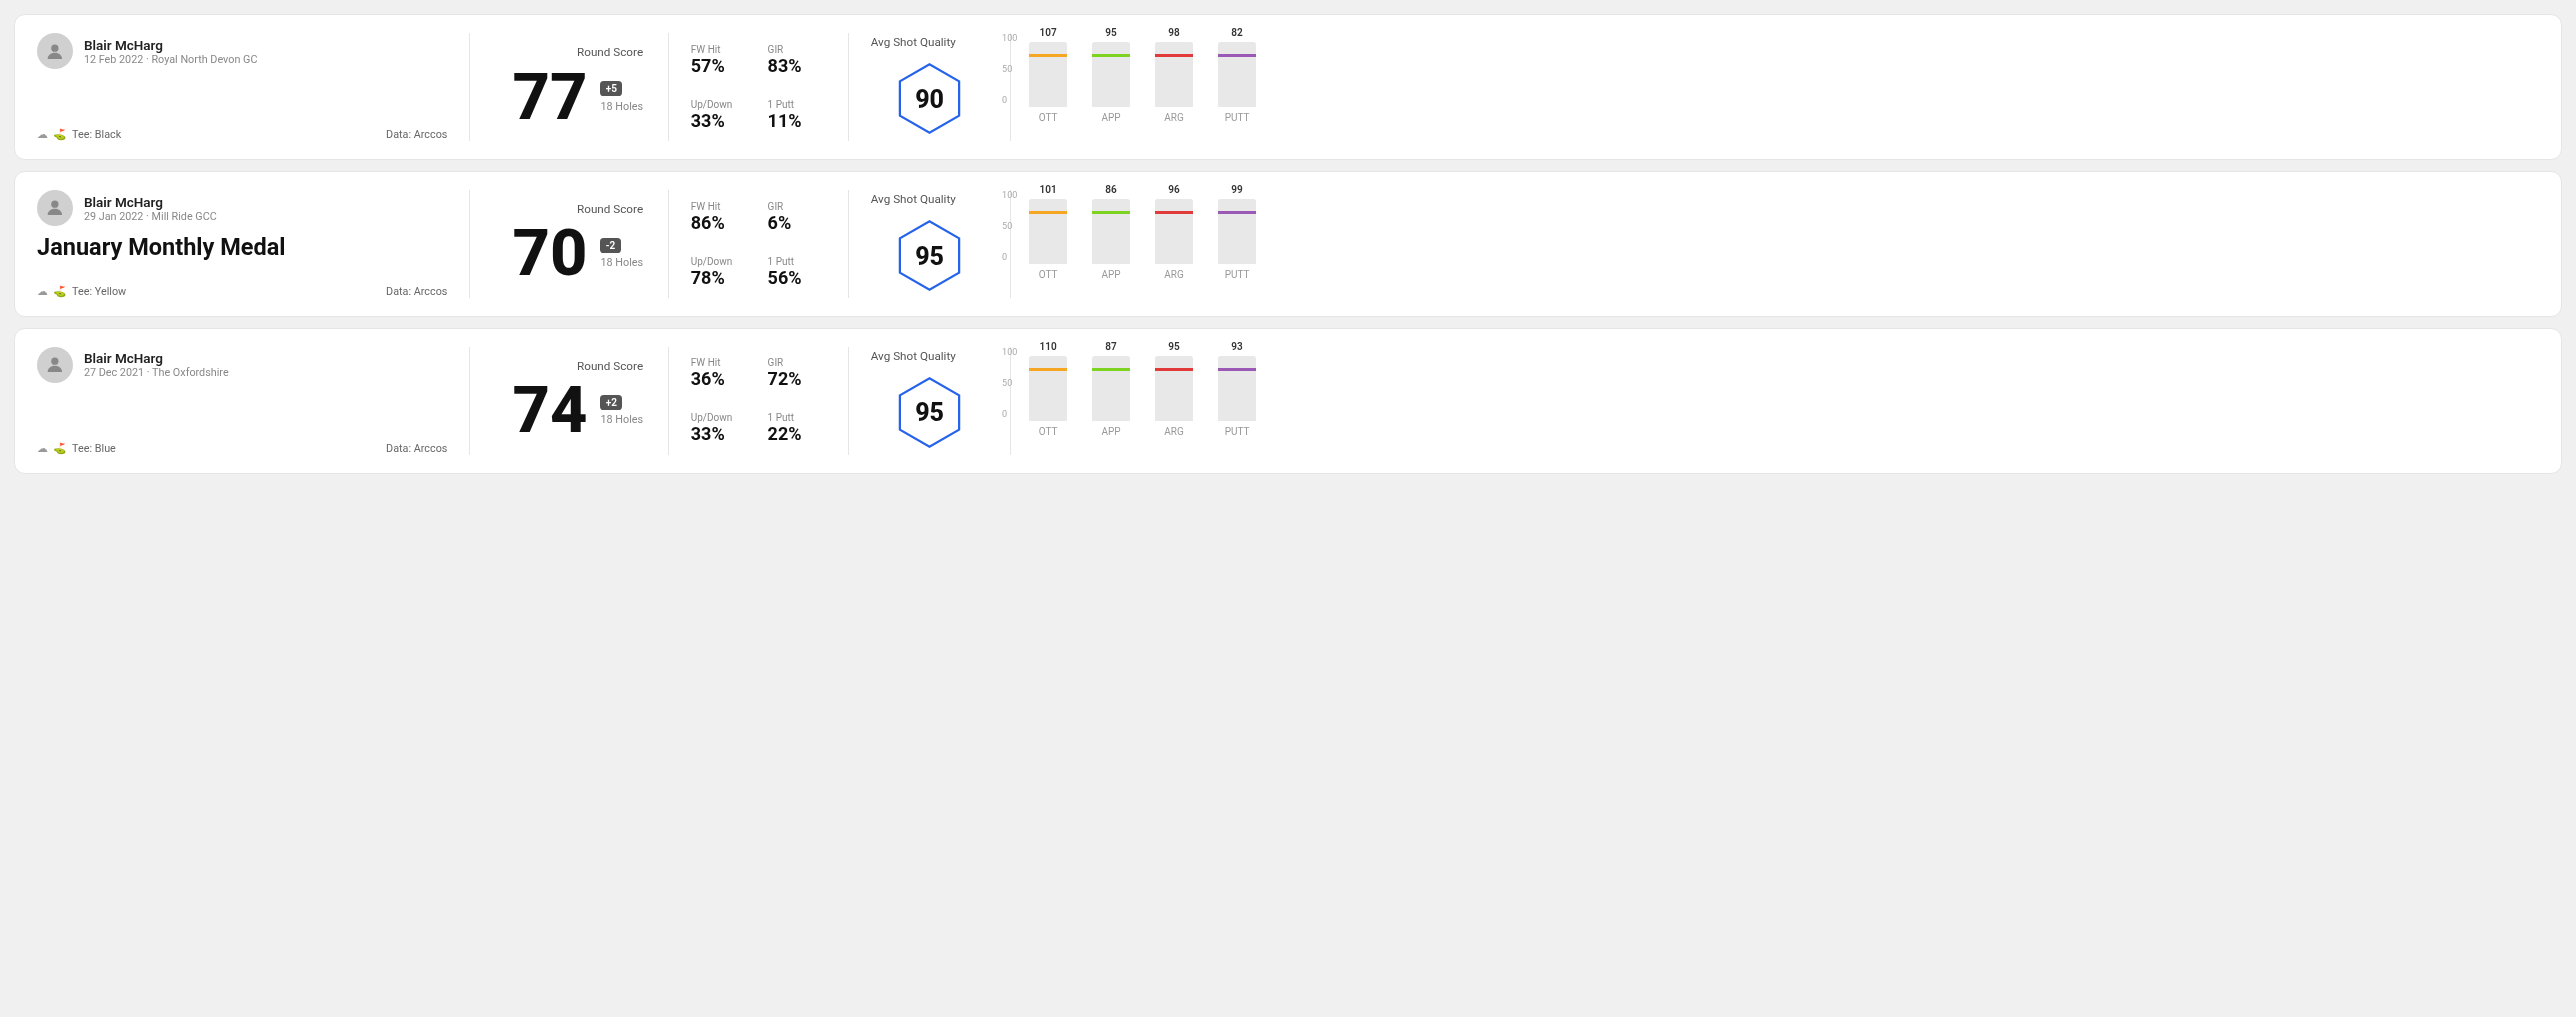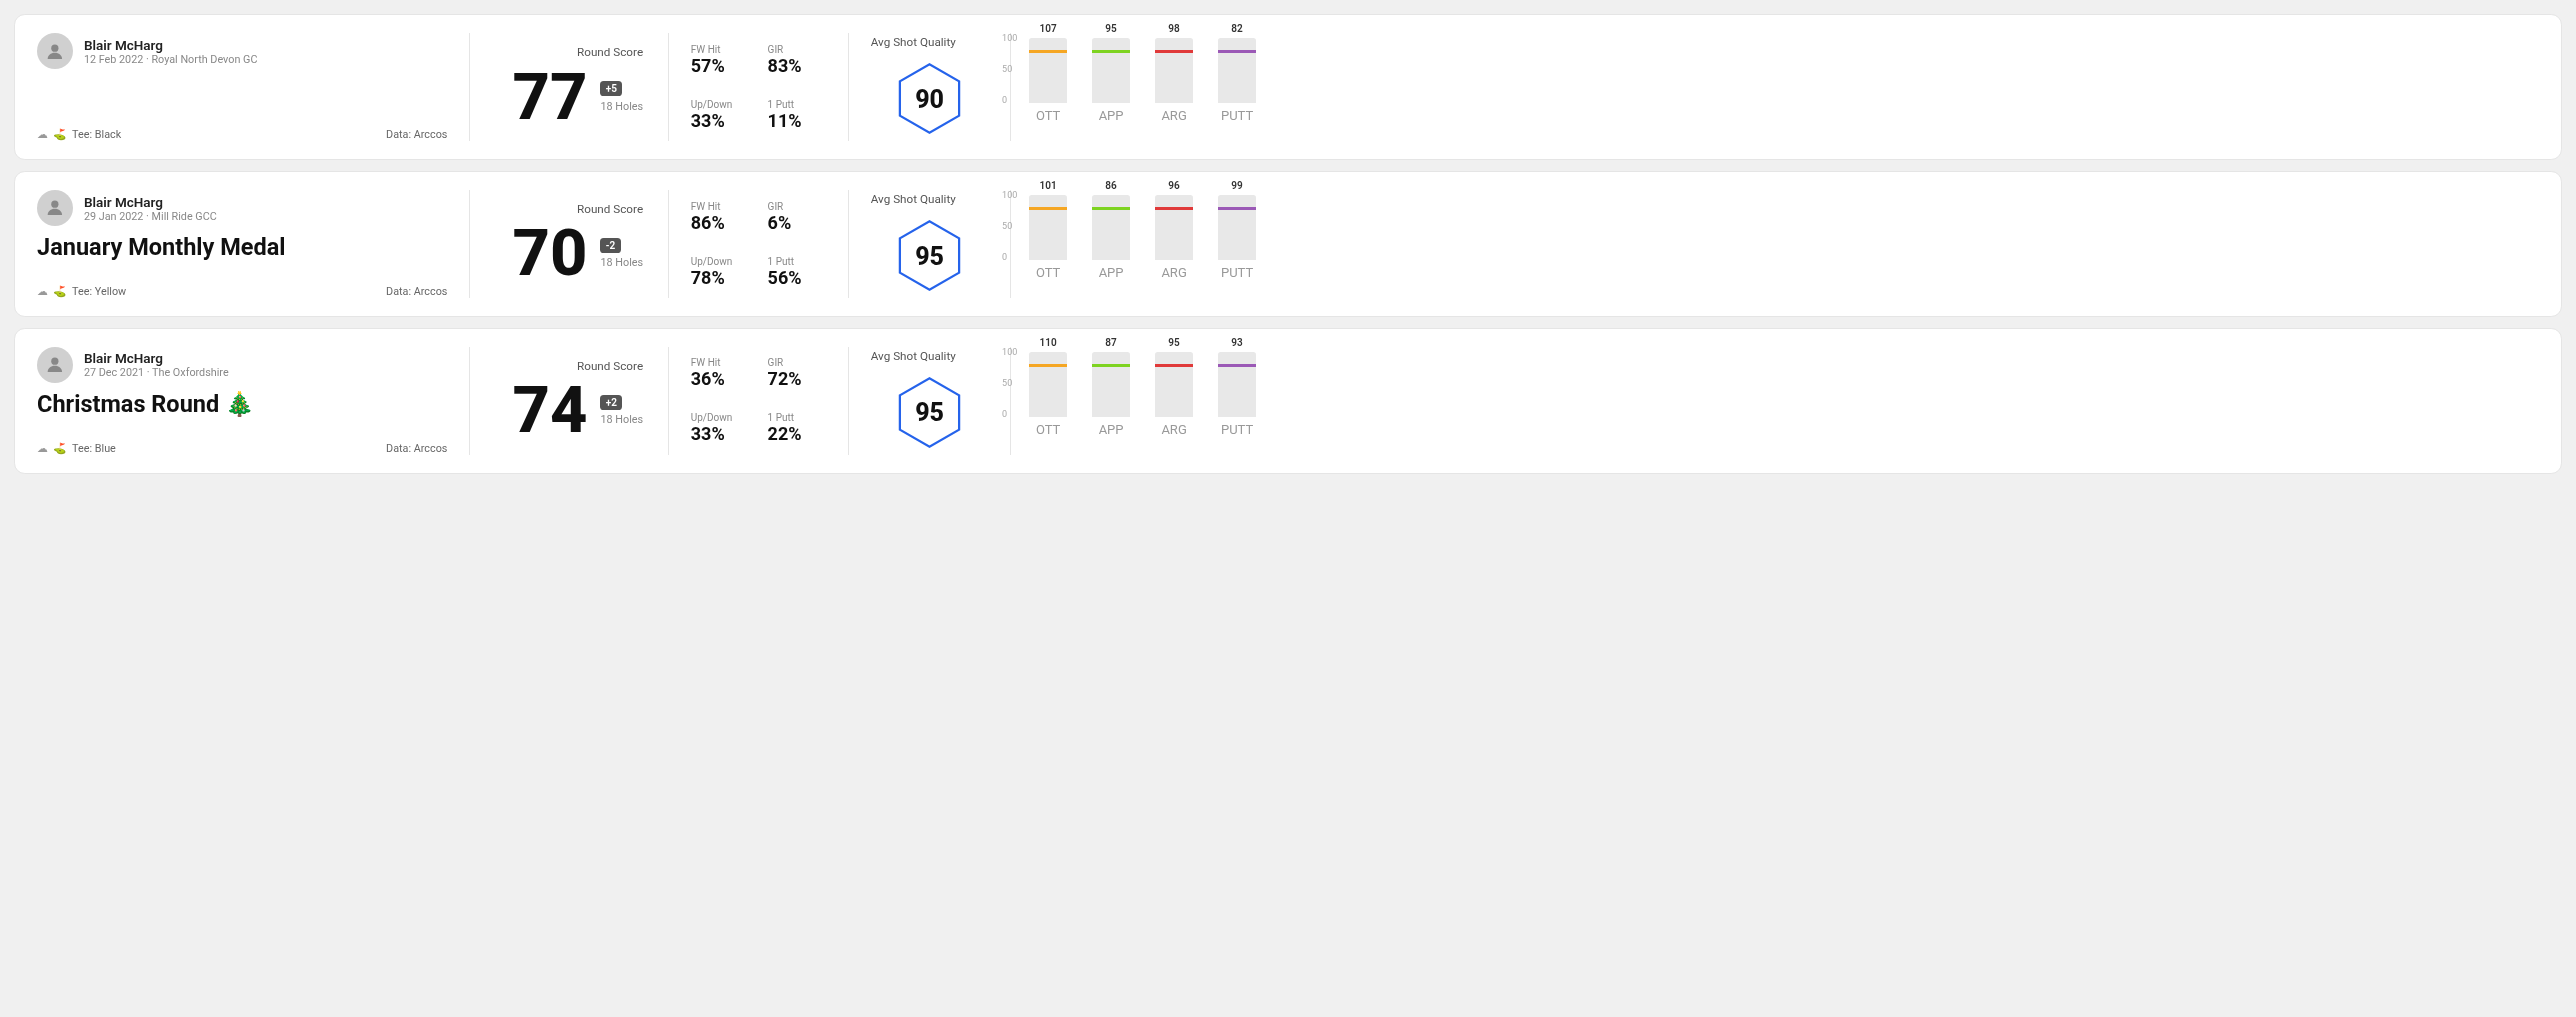--- a/index.html
+++ b/index.html
@@ -221,21 +221,21 @@
       position: absolute;
       bottom: 0;
     }
     .bar-line {
       width: 100%;
       height: 2.7px;
       position: absolute;
       left: 0;
     }
     .bar-label {
-      font-size: 13px;
+      font-size: 10px;
       color: #999;
       margin-top: 3.6px;
     }
     .chart-y-axis {
       position: absolute;
       left: -27px;
       top: 0;
       height: 72px;
       display: flex;
       flex-direction: column;
@@ -486,21 +486,20 @@
             <svg viewBox="0 0 24 24" xmlns="http://www.w3.org/2000/svg">
               <circle cx="12" cy="8" r="4"></circle>
               <path d="M4 20c0-4 3.6-7 8-7s8 3 8 7"></path>
             </svg>
           </div>
           <div class="user-info">
             <div class="user-name">Blair McHarg</div>
             <div class="user-meta">27 Dec 2021 · The Oxfordshire</div>
           </div>
         </div>
-        <div class="round-title">Christmas Round 🎄</div>
       </div>
       <div class="bottom-row">
         <div class="tee-info">
           <span class="icon">☁</span>
           <span class="icon">⛳</span>
           <span>Tee: Blue</span>
         </div>
         <span>Data: Arccos</span>
       </div>
     </div>

